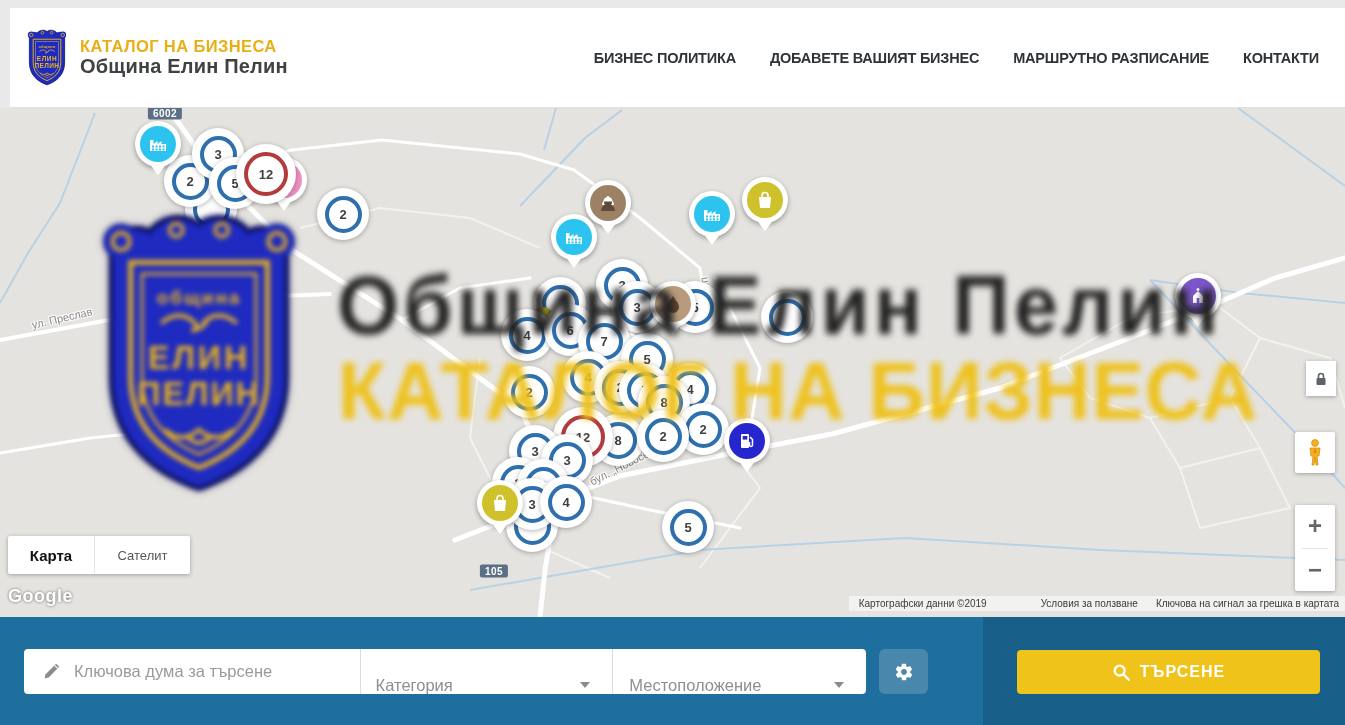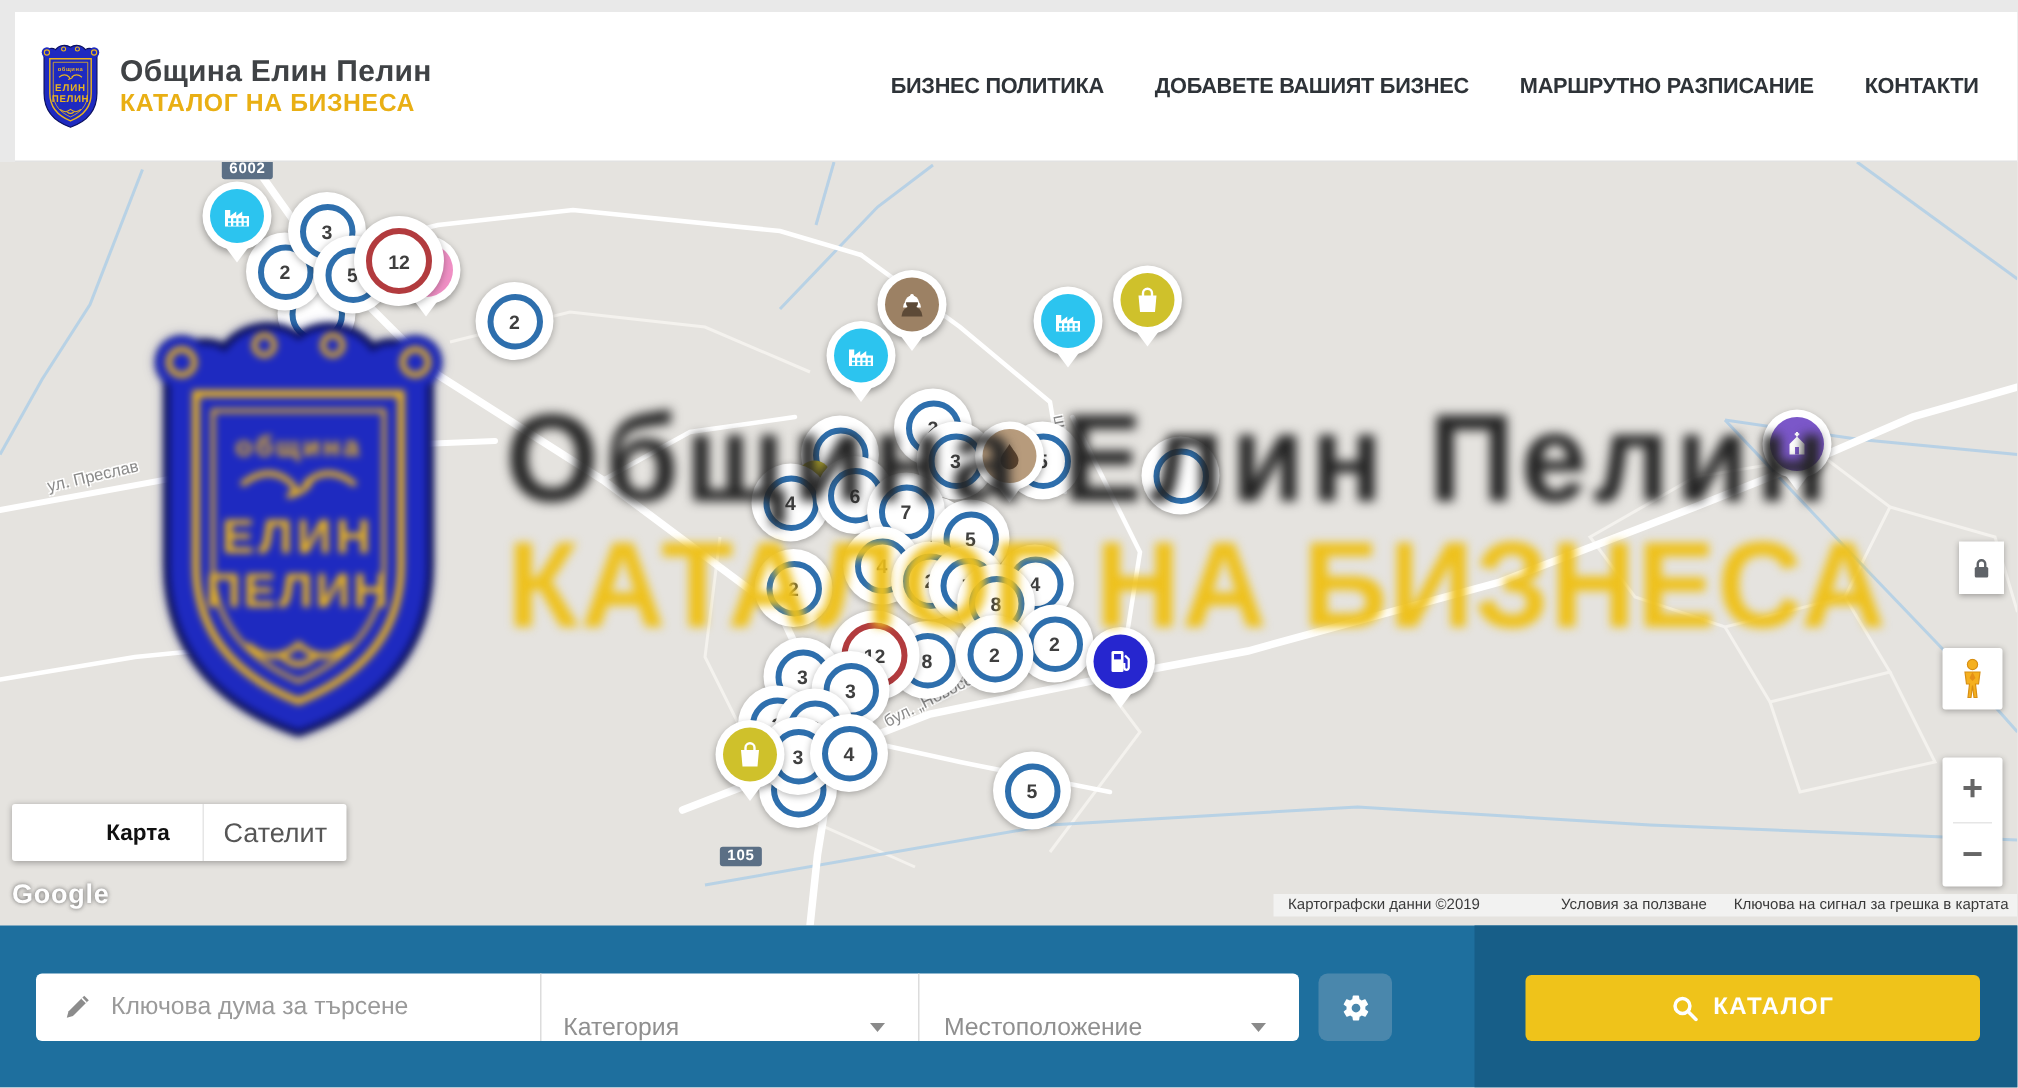--- a/index.html
+++ b/index.html
@@ -54,23 +54,23 @@
   #wm-shield { position:absolute; left:85px; top:105px; filter:blur(2.6px) drop-shadow(0 0 3px rgba(10,15,90,.8)); }
   #wm-title { position:absolute; left:337px; top:152px; font-size:80px; font-weight:700; color:#242424;
     letter-spacing:4px; white-space:nowrap; filter:blur(3.4px); transform:scaleY(1.04); }
   #wm-subtitle { position:absolute; left:338px; top:236px; font-size:77px; font-weight:700; color:#eec11c;
     letter-spacing:1px; white-space:nowrap; filter:blur(3px); transform:scale(1.02,1.06); transform-origin:left top; }
 
   
   #maptype { position:absolute; left:8px; top:428px; height:38px; display:flex; background:#fff;
     border-radius:2px; box-shadow:0 1px 4px rgba(0,0,0,.3); overflow:hidden; }
   #maptype-map { width:86px; display:flex; align-items:center; justify-content:center;
-    font-size:15px; font-weight:700; color:#111; cursor:pointer;margin-left:41px; }
+    font-size:15px; font-weight:700; color:#111; cursor:pointer; }
   #maptype-sat { width:96px; display:flex; align-items:center; justify-content:center;
-    font-size:18px; color:#565656; border-left:1px solid #e6e6e6; cursor:pointer; }
+    font-size:13px; color:#565656; border-left:1px solid #e6e6e6; cursor:pointer; }
   #google-logo { position:absolute; left:8px; top:478px; font-size:18px; font-weight:700; color:#fff;
     letter-spacing:.5px; text-shadow:0 0 3px rgba(68,68,68,.8); cursor:pointer; }
   #attribution { position:absolute; right:0; top:488px; height:15px; background:rgba(245,245,245,.8);
     display:flex; gap:18px; align-items:center; padding:0 6px 0 10px; }
   #attribution span { font-size:10px; color:#3a3a3a; white-space:nowrap; }
   #lock-ctrl { position:absolute; left:1306px; top:253px; width:30px; height:35px; background:#fff;
     box-shadow:0 1px 4px rgba(0,0,0,.3); display:flex; align-items:center; justify-content:center; cursor:pointer; }
   #pegman-ctrl { position:absolute; left:1295px; top:324px; width:40px; height:41px; background:#fff;
     border-radius:2px; box-shadow:0 1px 4px rgba(0,0,0,.3); display:flex; align-items:center; justify-content:center; cursor:pointer; }
   #zoom-ctrl { position:absolute; left:1295px; top:397px; width:40px; height:86px; background:#fff;
@@ -122,22 +122,22 @@
     <path d="M24 26 L96 26 L96 86 C96 112 80 126 60 134 C40 126 24 112 24 86 Z" fill="none" stroke="#e9b41f" stroke-width="2.5"></path>
     <path d="M30 32 L90 32 L90 86 C90 108 76 120 60 127 C44 120 30 108 30 86 Z" fill="none" stroke="#e9b41f" stroke-width="1.4"></path>
     <text x="60" y="48" font-size="10" font-weight="bold" fill="#e9b41f" text-anchor="middle" letter-spacing="1">община</text>
     <path d="M40 58 q10 -8 18 0 q2 3 -2 4 q8 -2 8 -6 M80 58 q-10 -8 -18 0" fill="none" stroke="#e9b41f" stroke-width="2"></path>
     <text x="60" y="82" font-size="17" font-weight="bold" fill="#e9b41f" text-anchor="middle" letter-spacing="1.5">ЕЛИН</text>
     <text x="60" y="101" font-size="17" font-weight="bold" fill="#e9b41f" text-anchor="middle" letter-spacing="1">ПЕЛИН</text>
     <path d="M42 114 q9 8 18 0 q9 8 18 0 M54 118 q6 6 12 0" fill="none" stroke="#e9b41f" stroke-width="2"></path>
   </svg>
           </div>
         <div id="brand-text">
+          <span id="brand-subtitle">КАТАЛОГ НА БИЗНЕСА</span>
           <span id="brand-title">Община Елин Пелин</span>
-          <span id="brand-subtitle">КАТАЛОГ НА БИЗНЕСА</span>
         </div>
       </div>
       <nav id="nav">
           <a class="nav-item">БИЗНЕС ПОЛИТИКА</a>
           <a class="nav-item">ДОБАВЕТЕ ВАШИЯТ БИЗНЕС</a>
           <a class="nav-item">МАРШРУТНО РАЗПИСАНИЕ</a>
           <a class="nav-item">КОНТАКТИ</a>
         </nav>
     </div>
   </div>
@@ -573,16 +573,16 @@
     <button id="gear-btn">
       <svg width="20" height="20" viewBox="0 0 24 24">
         <path fill="#fff" d="M19.4 13c0-.3.1-.6.1-1s0-.7-.1-1l2.1-1.6c.2-.2.3-.5.1-.7l-2-3.5c-.1-.2-.4-.3-.6-.2l-2.5 1c-.5-.4-1.1-.7-1.7-1l-.4-2.6c0-.2-.2-.4-.5-.4h-4c-.2 0-.4.2-.5.4l-.4 2.6c-.6.3-1.1.6-1.7 1l-2.5-1c-.2-.1-.5 0-.6.2l-2 3.5c-.1.2-.1.5.1.7L4.5 11c0 .3-.1.6-.1 1s0 .7.1 1l-2.1 1.6c-.2.2-.3.5-.1.7l2 3.5c.1.2.4.3.6.2l2.5-1c.5.4 1.1.7 1.7 1l.4 2.6c0 .2.2.4.5.4h4c.2 0 .4-.2.5-.4l.4-2.6c.6-.3 1.1-.6 1.7-1l2.5 1c.2.1.5 0 .6-.2l2-3.5c.1-.2.1-.5-.1-.7L19.4 13zM12 15.5c-1.9 0-3.5-1.6-3.5-3.5s1.6-3.5 3.5-3.5 3.5 1.6 3.5 3.5-1.6 3.5-3.5 3.5z"></path>
       </svg>
     </button>
     <button id="search-btn">
       <svg width="18" height="18" viewBox="0 0 20 20">
         <circle cx="8.5" cy="8.5" r="5.5" fill="none" stroke="#fff" stroke-width="2.6"></circle>
         <path d="M13 13 L18.5 18.5" stroke="#fff" stroke-width="2.6" stroke-linecap="round"></path>
       </svg>
-      <span>КАТАЛОГ</span>
+      <span>ТЪРСЕНЕ</span>
     </button>
   </div>
 </div>
 
 </body></html>

